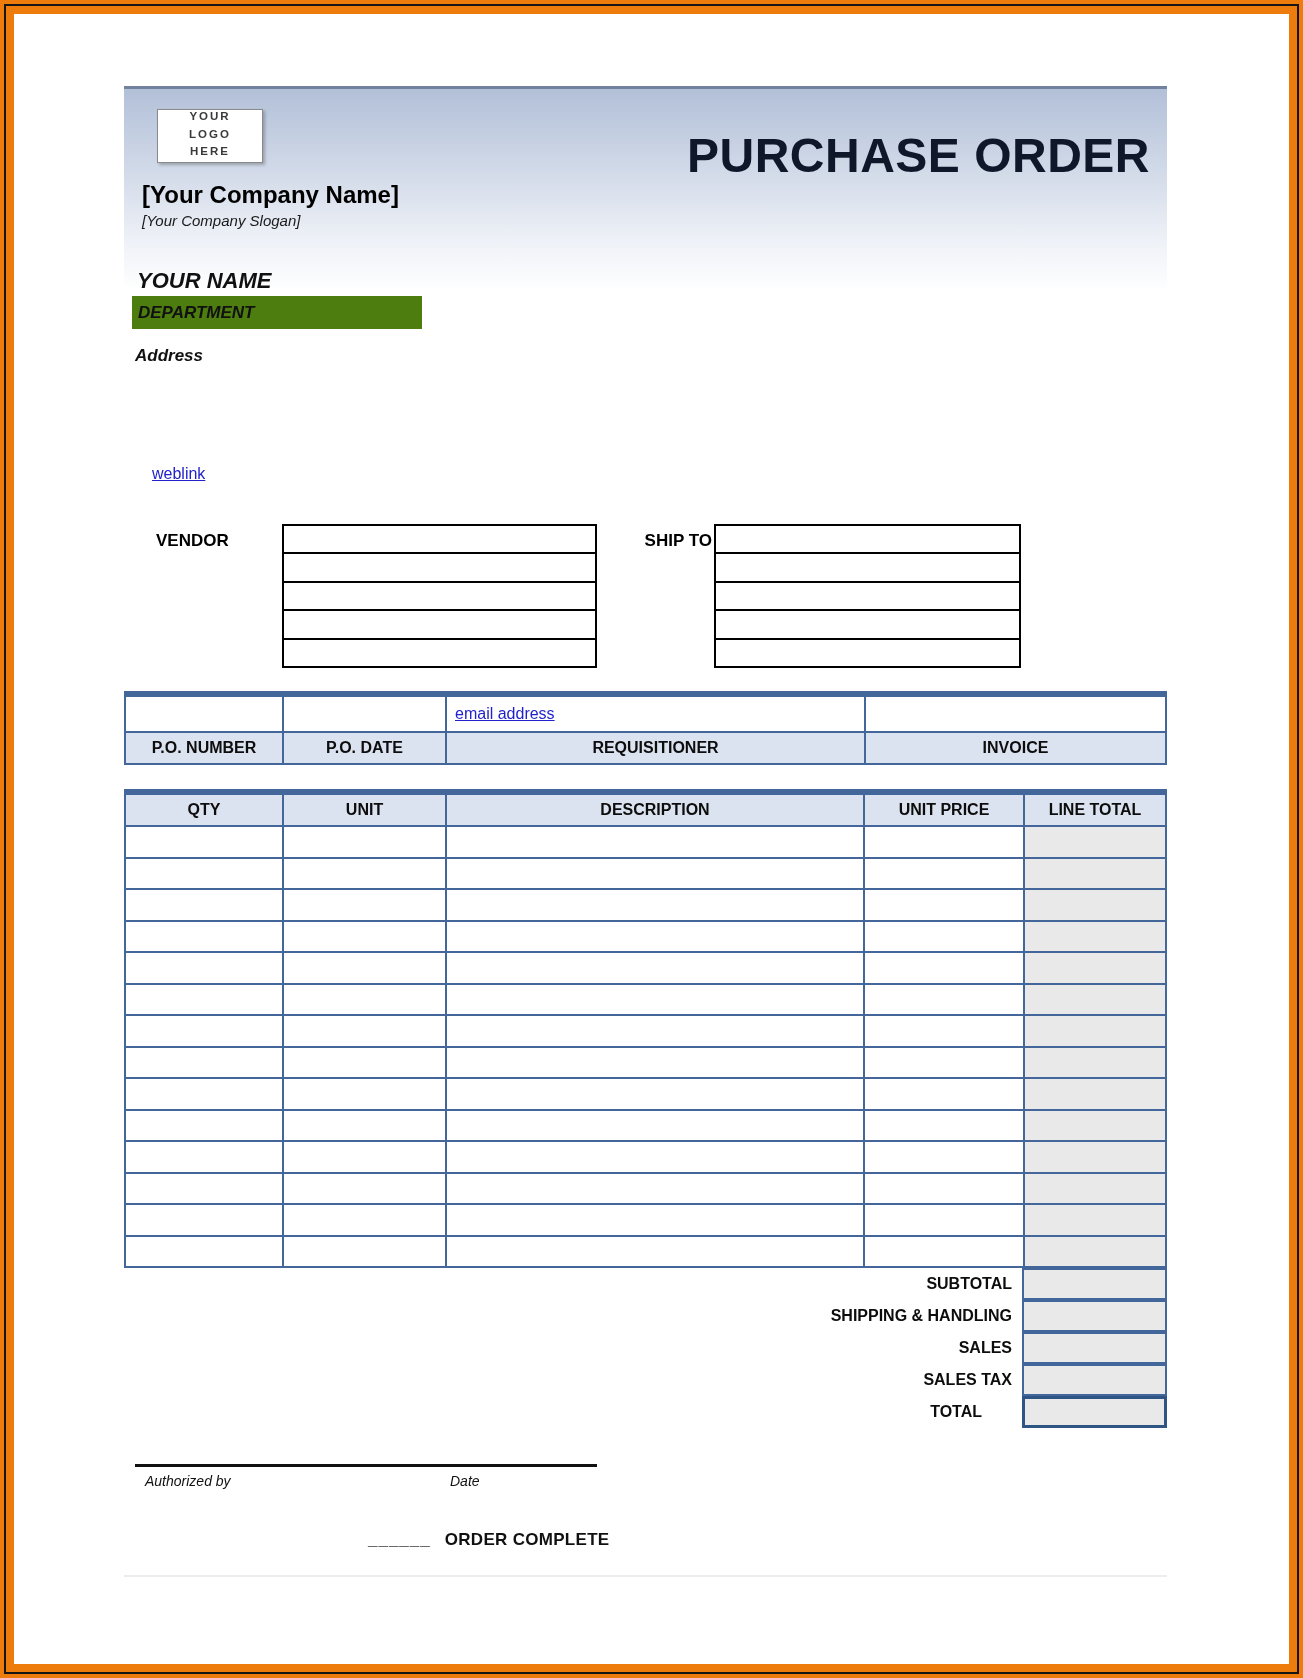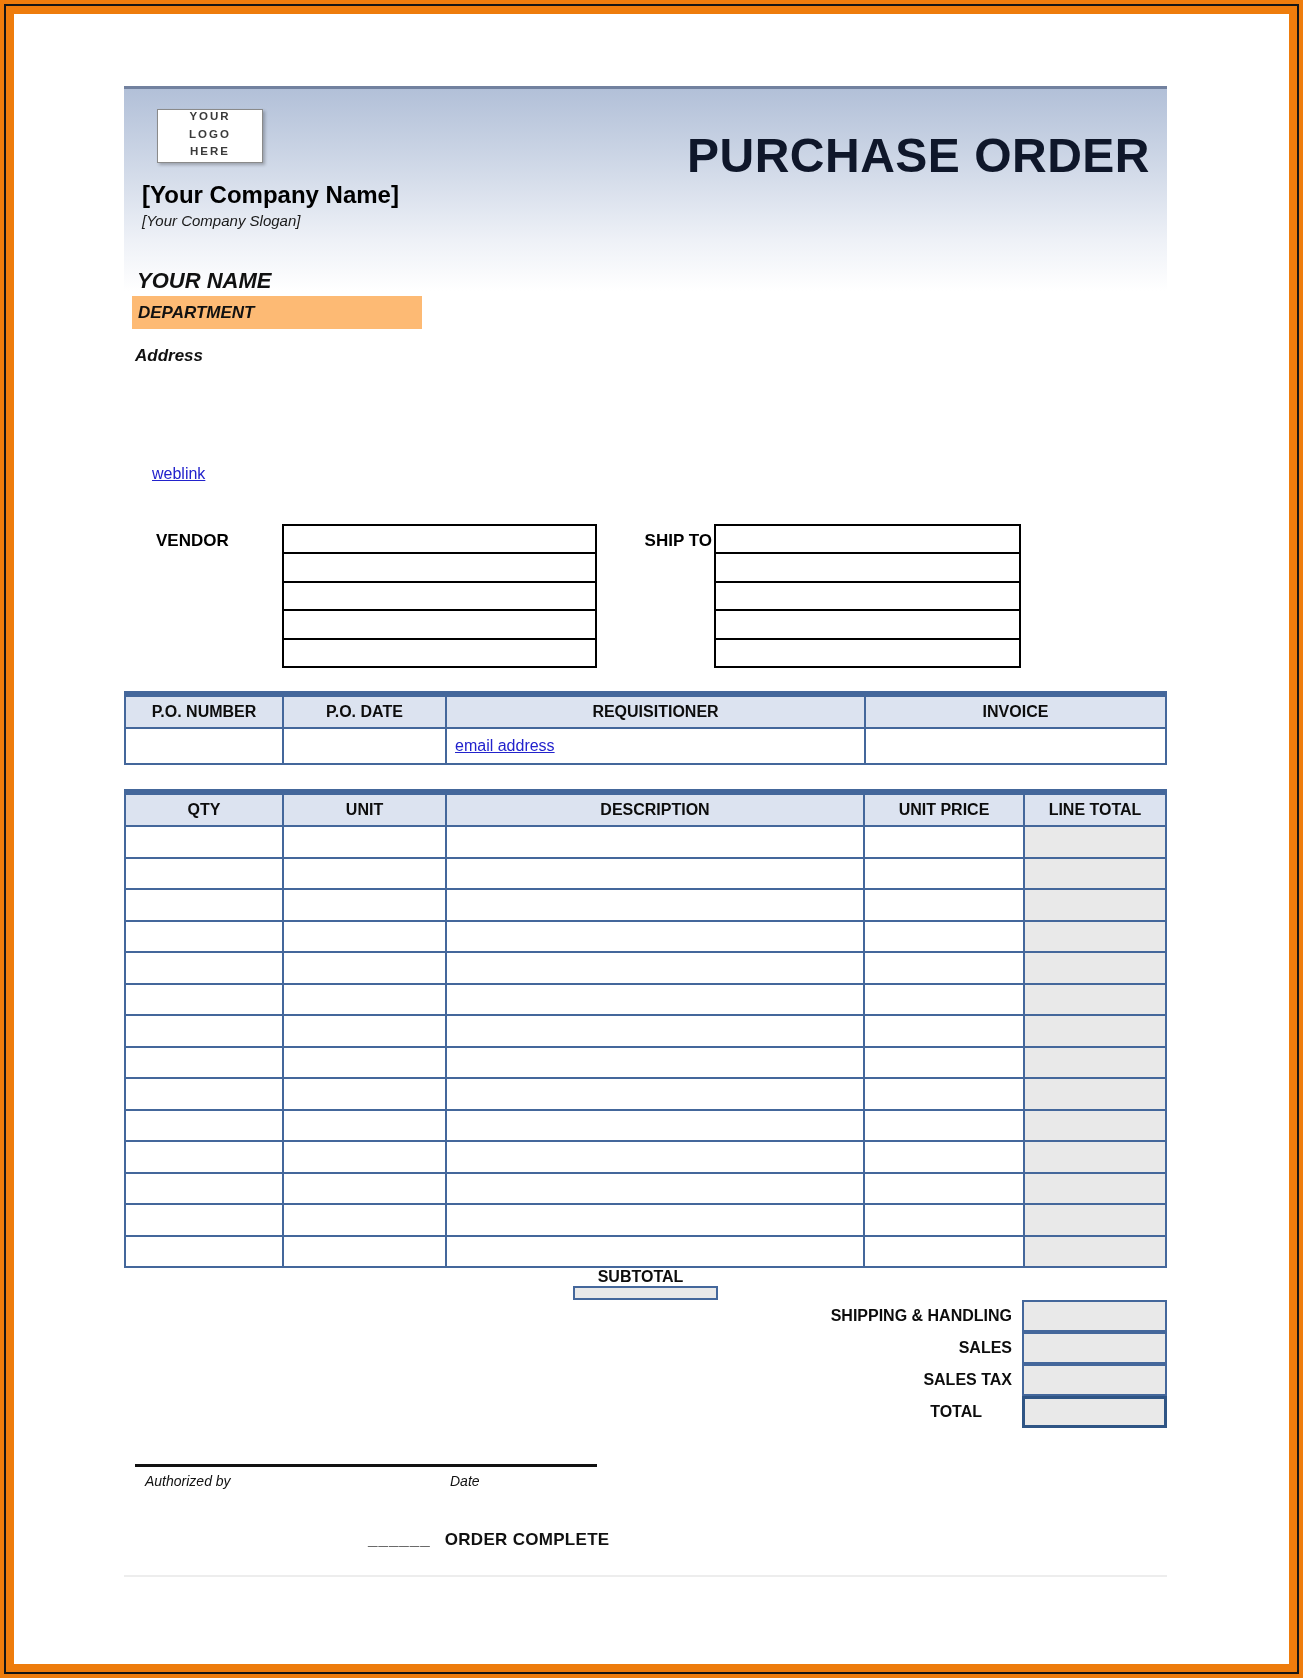--- a/index.html
+++ b/index.html
@@ -31,21 +31,21 @@
   .page-title{
     left:560px;top:128px;width:590px;text-align:right;
     font-size:48px;font-weight:bold;color:#0f172a;letter-spacing:0.5px;
   }
   .company-name{left:142px;top:181px;font-size:24px;font-weight:bold;color:#000;}
   .company-slogan{left:142px;top:212px;font-size:15px;font-style:italic;color:#1a1a1a;}
 
   
   .your-name{left:137px;top:268px;font-size:22px;font-weight:bold;font-style:italic;}
   .department{
-    left:132px;top:296px;width:290px;height:33px;background:#fdba74;
+    left:132px;top:296px;width:290px;height:33px;background:#4d7c0f;
     font-size:17px;font-weight:bold;font-style:italic;line-height:33px;padding-left:6px;
     box-sizing:border-box;
   }
   .address{left:135px;top:346px;font-size:17px;font-weight:bold;font-style:italic;}
   .weblink{left:152px;top:465px;font-size:16px;color:#2222cc;text-decoration:underline;cursor:pointer;}
 
   
   .section-label{font-size:17px;font-weight:bold;color:#000;}
   .vendor-label{left:156px;top:531px;}
   .shipto-label{left:635px;top:531px;width:77px;text-align:right;}
@@ -120,34 +120,34 @@
 <div class="abs black-table shipto-table">
 
 <div class="brow"></div>
     <div class="brow"></div>
     <div class="brow"></div>
     <div class="brow"></div>
     <div class="brow"></div>
   </div>
 
 <div class="abs blue-table po-info">
-  <div class="trow">
-    <div class="tcell th po-c1">P.O. NUMBER</div>
-    <div class="tcell th po-c2">P.O. DATE</div>
-    <div class="tcell th po-c3">REQUISITIONER</div>
-    <div class="tcell th po-c4 last">INVOICE</div>
-  </div>
   <div class="trow po-body">
     <div class="tcell po-c1"></div>
     <div class="tcell po-c2"></div>
     <div class="tcell po-c3 email-cell">
       <a class="email-link">email address</a>
     </div>
     <div class="tcell po-c4 last"></div>
   </div>
+  <div class="trow">
+    <div class="tcell th po-c1">P.O. NUMBER</div>
+    <div class="tcell th po-c2">P.O. DATE</div>
+    <div class="tcell th po-c3">REQUISITIONER</div>
+    <div class="tcell th po-c4 last">INVOICE</div>
+  </div>
 </div>
 
 <div class="abs blue-table items">
   <div class="trow">
     <div class="tcell th it-c1">QTY</div>
     <div class="tcell th it-c2">UNIT</div>
     <div class="tcell th it-c3">DESCRIPTION</div>
     <div class="tcell th it-c4">UNIT PRICE</div>
     <div class="tcell th it-c5 last">LINE TOTAL</div>
   </div>
@@ -260,21 +260,21 @@
       <div class="trow irow">
         <div class="tcell it-c1"></div>
         <div class="tcell it-c2"></div>
         <div class="tcell it-c3"></div>
         <div class="tcell it-c4"></div>
         <div class="tcell it-c5 last shaded"></div>
       </div>
     </div>
 </div>
 
-<div class="abs total-row" style="top:1268px;flex-direction:column;">
+<div class="abs total-row" style="top:1268px;">
   <div class="total-label">SUBTOTAL</div>
   <div class="total-box"></div>
 </div>
 <div class="abs total-row" style="top:1300px;">
   <div class="total-label">SHIPPING &amp; HANDLING</div>
   <div class="total-box"></div>
 </div>
 <div class="abs total-row" style="top:1332px;">
   <div class="total-label">SALES</div>
   <div class="total-box"></div>

